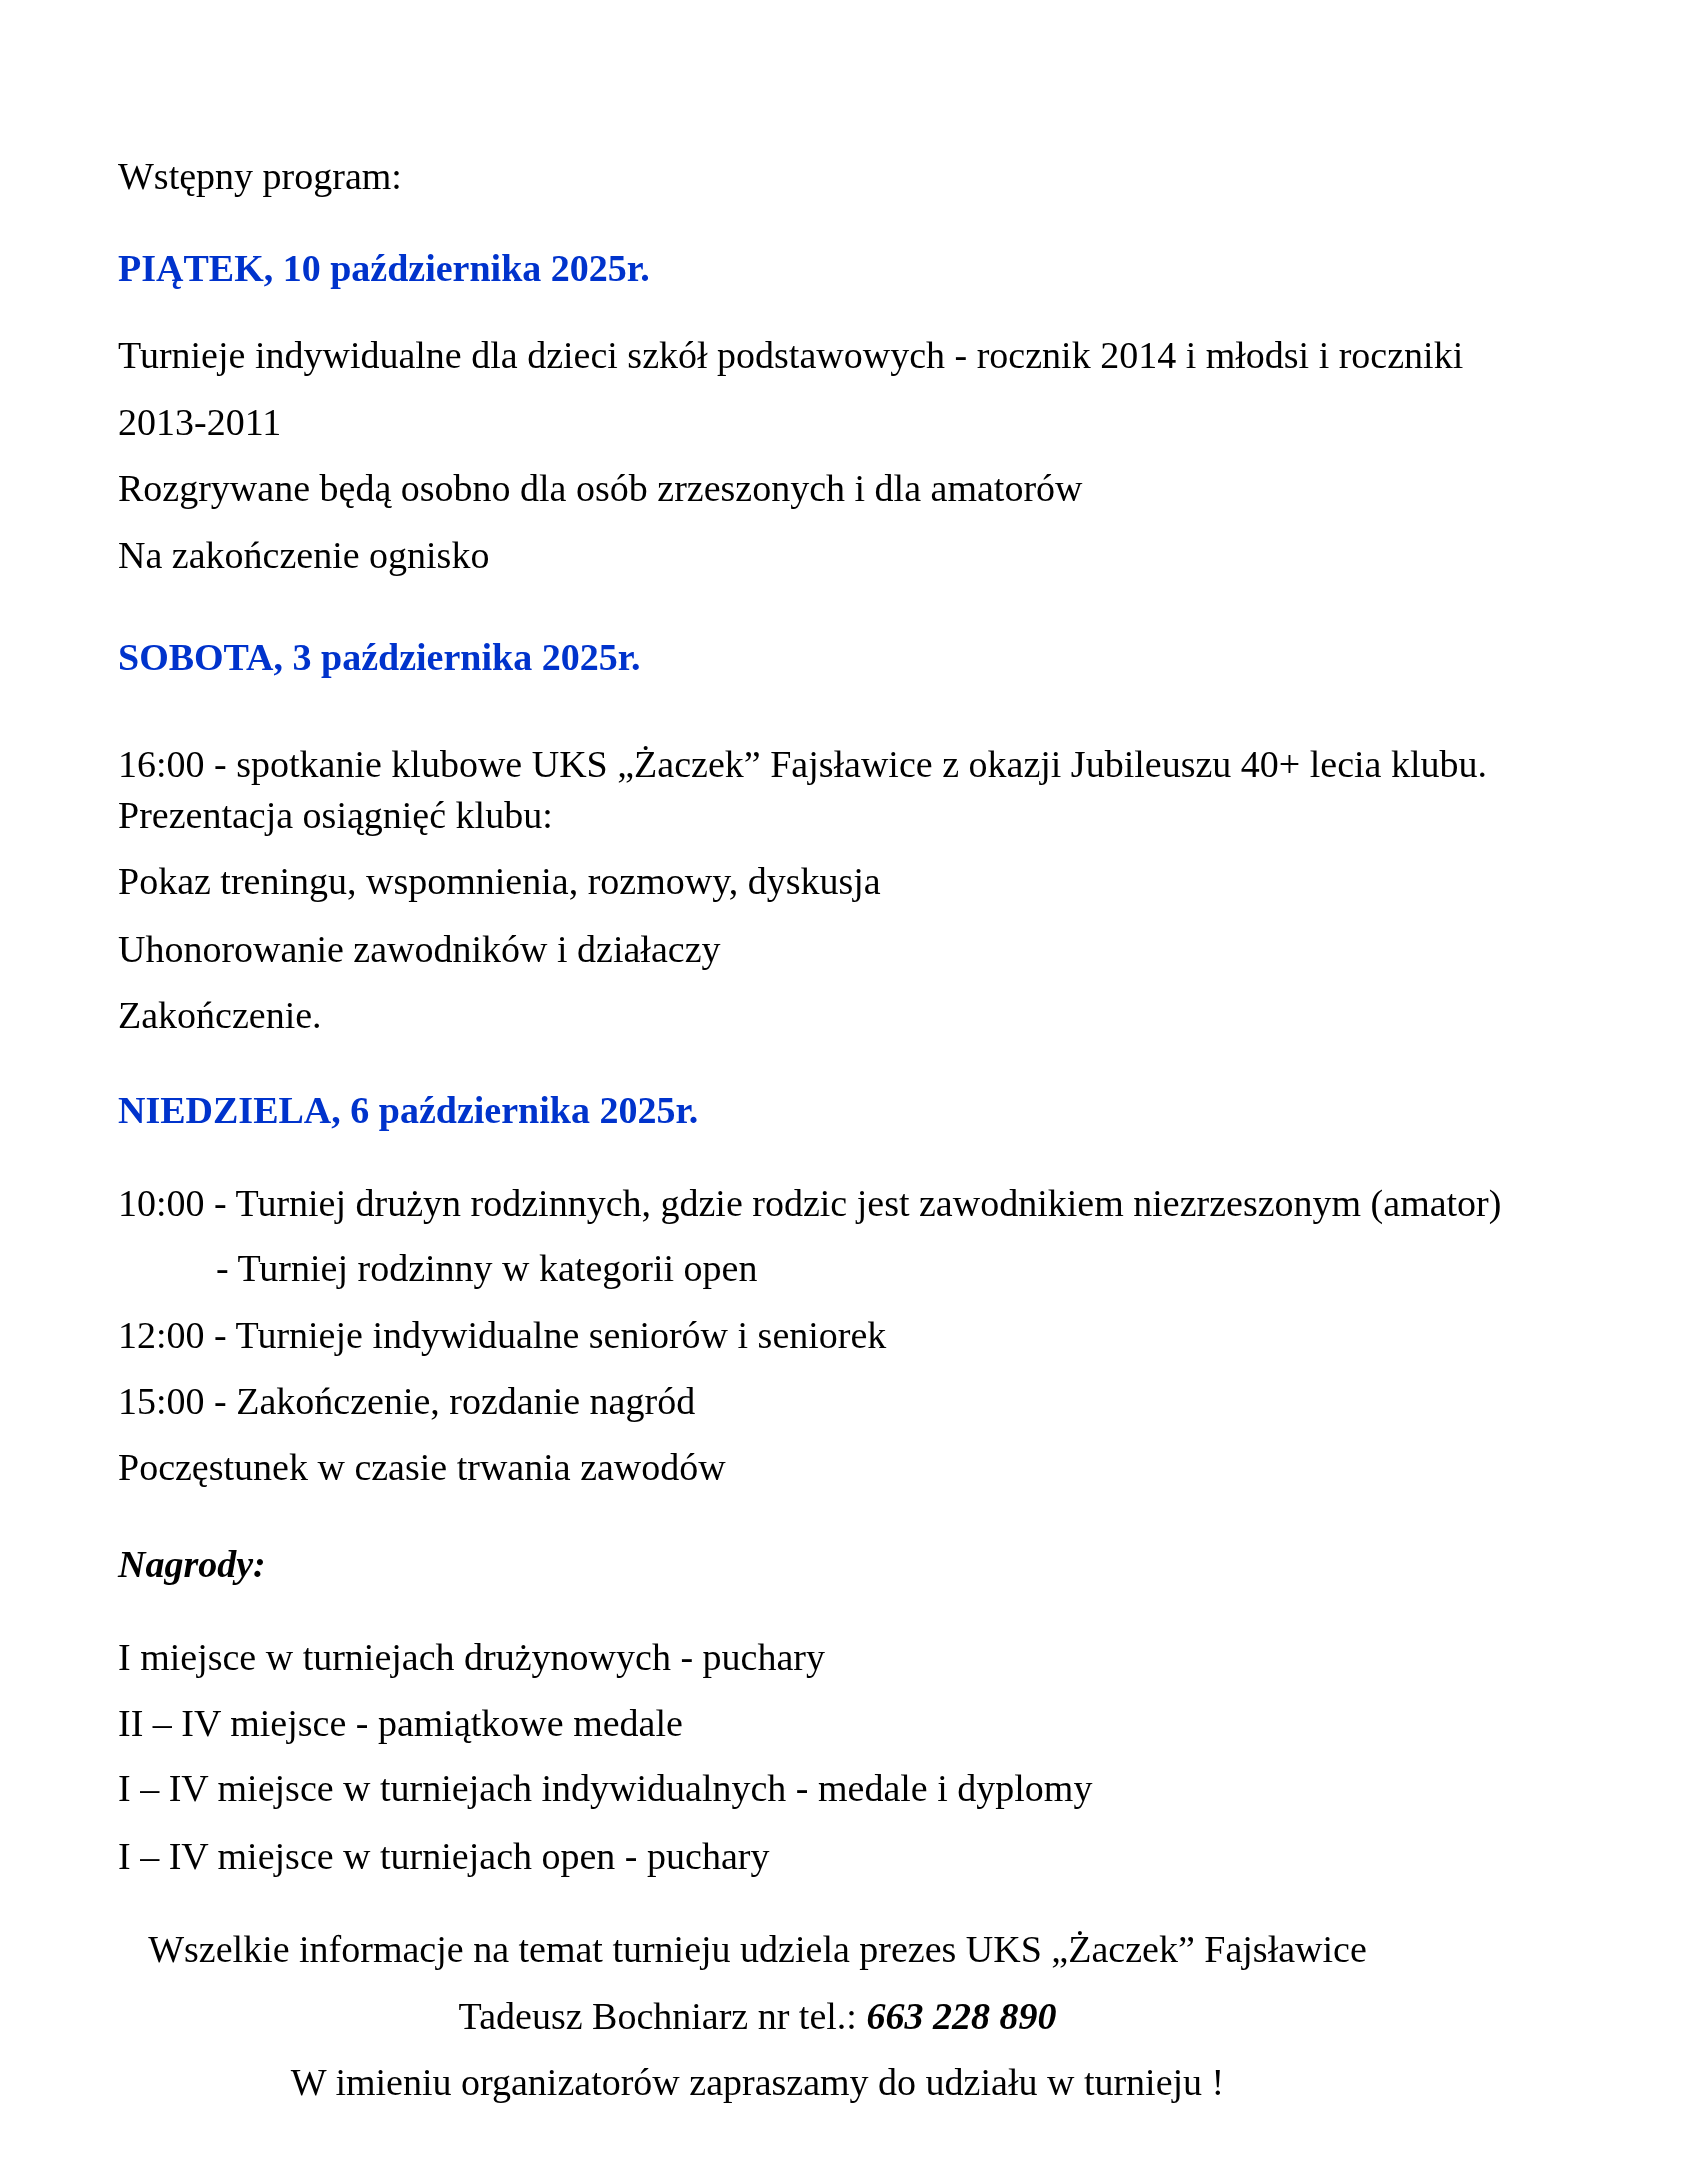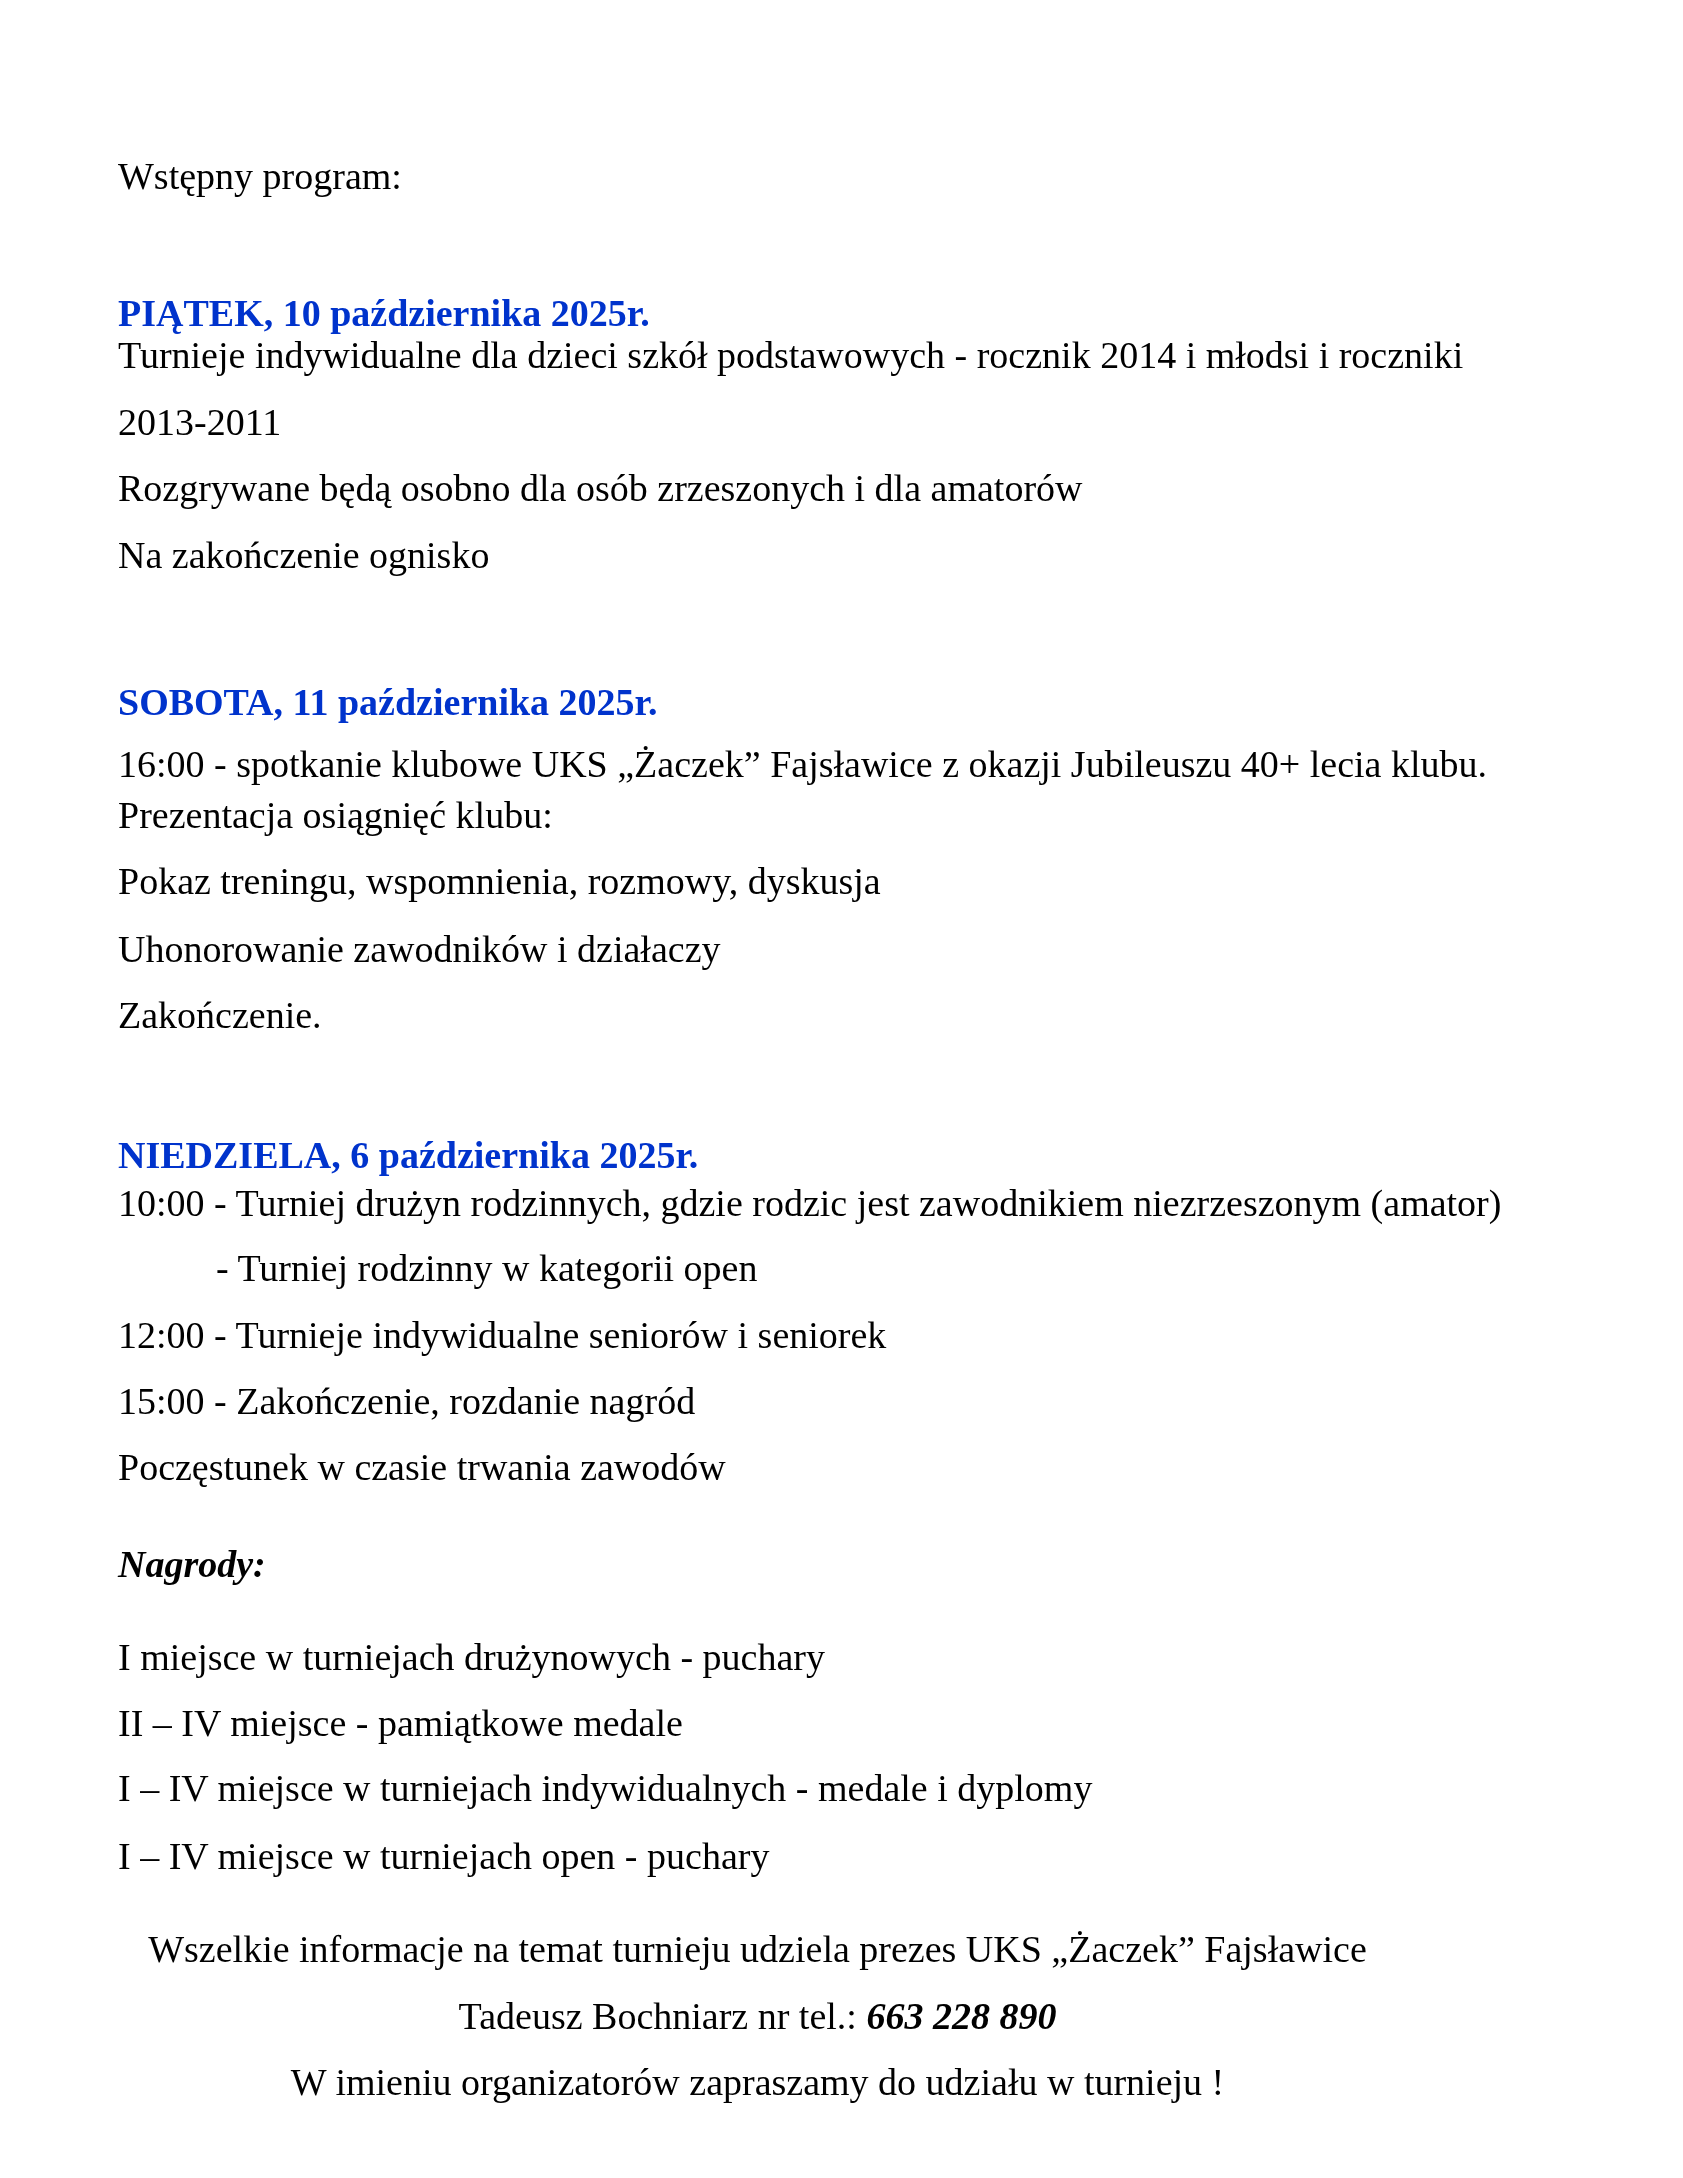--- a/index.html
+++ b/index.html
@@ -1,36 +1,36 @@
 <!DOCTYPE html>
 <html><head>
 <meta charset="utf-8">
 <style>
   html, body { margin: 0; padding: 0; background: #ffffff; }
   body { width: 1683px; height: 2178px; position: relative; overflow: hidden;
          font-family: "Liberation Serif", "DejaVu Serif", serif; color: #000; }
   .ln { position: absolute; left: 118px; font-size: 38px; line-height: 40px; white-space: nowrap; }
-  .hd { color: #0033cc; font-weight: bold; margin-top: 45px; }
+  .hd { color: #0033cc; font-weight: bold; }
   .bold { font-weight: bold; font-style: italic; }
   .ctr { left: 0; width: 1515px; text-align: center; }
   .ind { left: 216px; }
 </style>
 </head>
 <body>
 
 <div>
   <div class="ln" style="top:156px">Wstępny program:</div>
 
   <div class="ln hd" style="top:248px">PIĄTEK, 10 października 2025r.</div>
   <div class="ln" style="top:335px">Turnieje indywidualne dla dzieci szkół podstawowych - rocznik 2014 i młodsi i roczniki</div>
   <div class="ln" style="top:402px">2013-2011</div>
   <div class="ln" style="top:468px">Rozgrywane będą osobno dla osób zrzeszonych i dla amatorów</div>
   <div class="ln" style="top:535px">Na zakończenie ognisko</div>
 
-  <div class="ln hd" style="top:637px">SOBOTA, 11 października 2025r.</div>
+  <div class="ln hd" style="top:637px">SOBOTA, 3 października 2025r.</div>
   <div class="ln" style="top:744px">16:00 - spotkanie klubowe UKS „Żaczek” Fajsławice z okazji Jubileuszu 40+ lecia klubu.</div>
   <div class="ln" style="top:795px">Prezentacja osiągnięć klubu:</div>
   <div class="ln" style="top:861px">Pokaz treningu, wspomnienia, rozmowy, dyskusja</div>
   <div class="ln" style="top:929px">Uhonorowanie zawodników i działaczy</div>
   <div class="ln" style="top:995px">Zakończenie.</div>
 
   <div class="ln hd" style="top:1090px">NIEDZIELA, 6 października 2025r.</div>
   <div class="ln" style="top:1183px">10:00 - Turniej drużyn rodzinnych, gdzie rodzic jest zawodnikiem niezrzeszonym (amator)</div>
   <div class="ln ind" style="top:1248px">- Turniej rodzinny w kategorii open</div>
   <div class="ln" style="top:1315px">12:00 - Turnieje indywidualne seniorów i seniorek</div>

